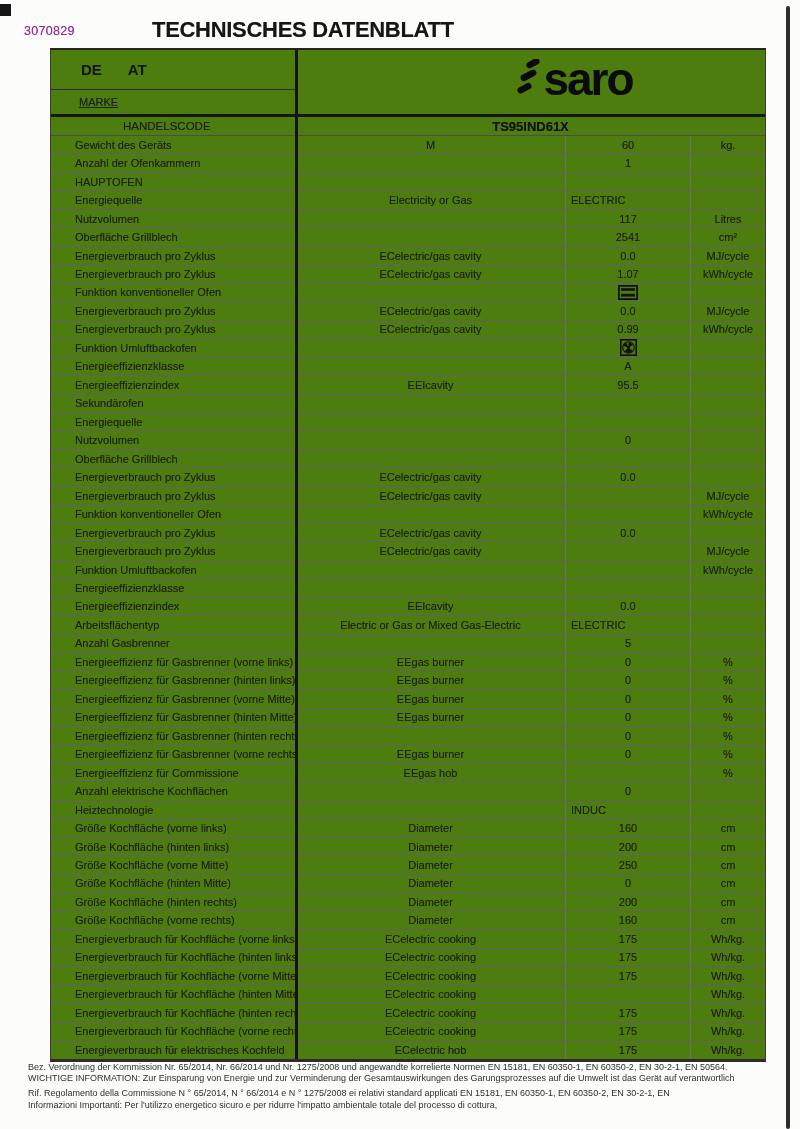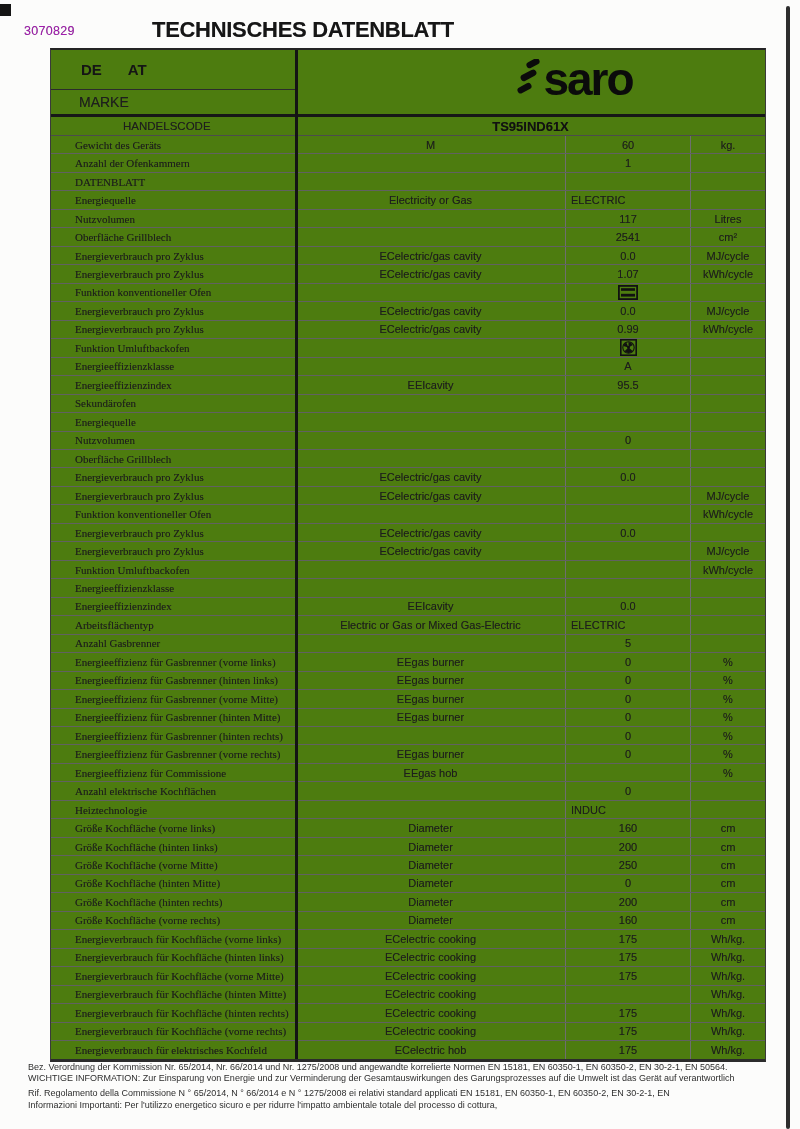--- a/index.html
+++ b/index.html
@@ -21,36 +21,36 @@
     border:1px solid #3a3a3a;border-top:2px solid #242424;border-bottom:3px solid #2c2c2c;
     background:#4d7c0f;
   }
   .vdivider{position:absolute;left:244px;top:0;bottom:0;width:3px;background:#141414;z-index:5;}
 
   .hdr-top{display:flex;}
   .hdr-left{width:245px;box-sizing:border-box;}
   .deat-row{height:40px;display:flex;align-items:center;padding-left:30px;gap:26px;
     border-bottom:1.5px solid #2c2c2c;box-sizing:border-box;}
   .deat-row span{font-size:15px;font-weight:bold;color:#151515;}
-  .marke-row{height:24px;display:flex;align-items:center;padding-left:28px;font-size:14px;box-sizing:border-box;}
+  .marke-row{height:24px;display:flex;align-items:center;padding-left:28px;font-size:11px;box-sizing:border-box;text-decoration:underline;}
   .hdr-logo{flex:1;display:flex;align-items:center;justify-content:center;}
   .logo-wrap{display:flex;align-items:center;margin-left:88px;}
   .logo-text{font-size:46px;font-weight:800;letter-spacing:-2px;color:#0b0b0b;line-height:1;transform:translateY(-3px);}
   .thick-rule{height:3px;background:#171717;}
   .code-row{display:flex;height:19px;align-items:center;box-sizing:border-box;border-bottom:1px solid #4c4c4c;}
   .code-label{width:245px;padding-left:72px;font-size:11.5px;box-sizing:border-box;}
   .code-value{flex:1;text-align:center;font-size:13px;font-weight:bold;color:#111;}
 
   
   .tbody{display:block;}
   .trow{display:flex;height:18.48px;border-bottom:1px solid #616161;box-sizing:border-box;}
   .trow:last-child{border-bottom:none;}
   .cell{font-size:11px;color:#1d1d1d;display:flex;align-items:center;justify-content:center;
     overflow:hidden;white-space:nowrap;box-sizing:border-box;text-shadow:0 0 .45px rgba(20,20,20,.4);}
-  .c-label{width:245px;justify-content:flex-start;padding-left:24px;font-family:Liberation Serif, serif;}
+  .c-label{width:245px;justify-content:flex-start;padding-left:24px;}
   .c-desc{width:270px;border-right:1px solid #6e6e6e;}
   .c-value{width:125px;border-right:1px solid #6e6e6e;}
   .c-value.left{justify-content:flex-start;padding-left:5px;}
   .c-unit{flex:1;}
 
   
   .footer{position:absolute;left:28px;top:1062px;width:748px;font-size:9px;line-height:11.2px;color:#2e2e2e;}
   .footer .fline{white-space:nowrap;overflow:hidden;}
   .footer .gap{margin-top:4px;}
 
@@ -108,21 +108,21 @@
         <div class="cell c-value">60</div>
         <div class="cell c-unit">kg.</div>
       </div>
       <div class="trow">
         <div class="cell c-label">Anzahl der Ofenkammern</div>
         <div class="cell c-desc"></div>
         <div class="cell c-value">1</div>
         <div class="cell c-unit"></div>
       </div>
       <div class="trow">
-        <div class="cell c-label">DATENBLATT</div>
+        <div class="cell c-label">HAUPTOFEN</div>
         <div class="cell c-desc"></div>
         <div class="cell c-value"></div>
         <div class="cell c-unit"></div>
       </div>
       <div class="trow">
         <div class="cell c-label">Energiequelle</div>
         <div class="cell c-desc">Electricity or Gas</div>
         <div class="cell c-value left">ELECTRIC</div>
         <div class="cell c-unit"></div>
       </div>

